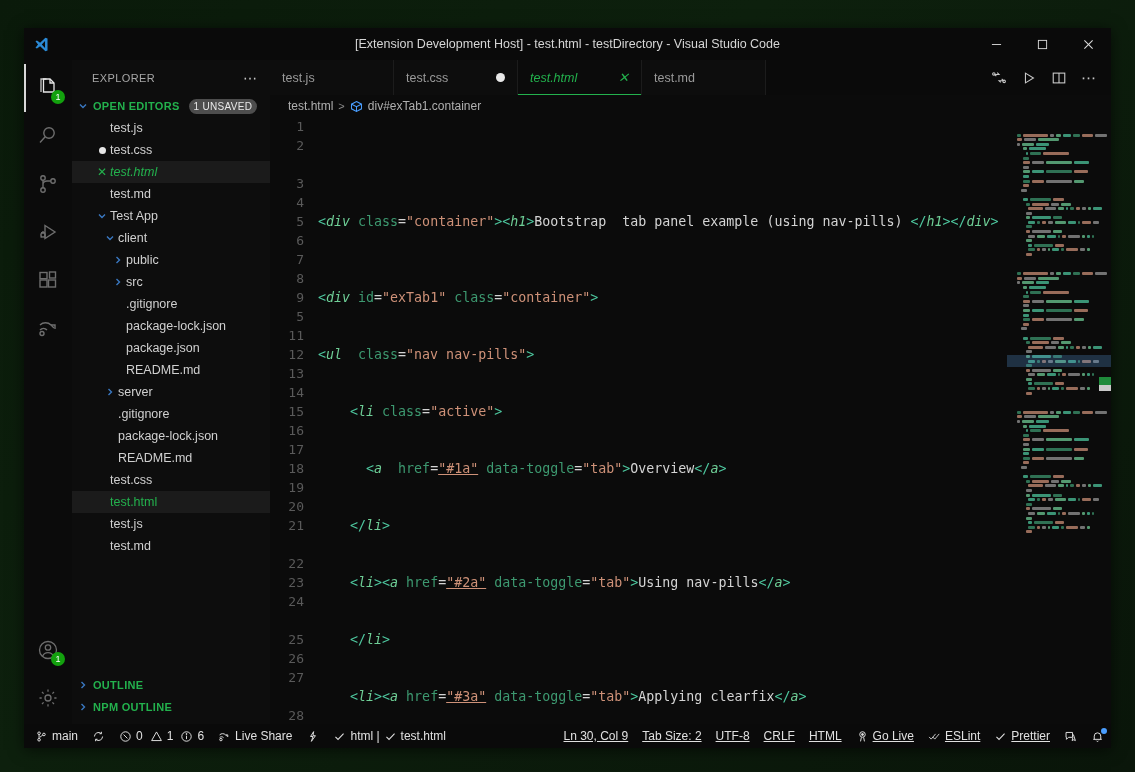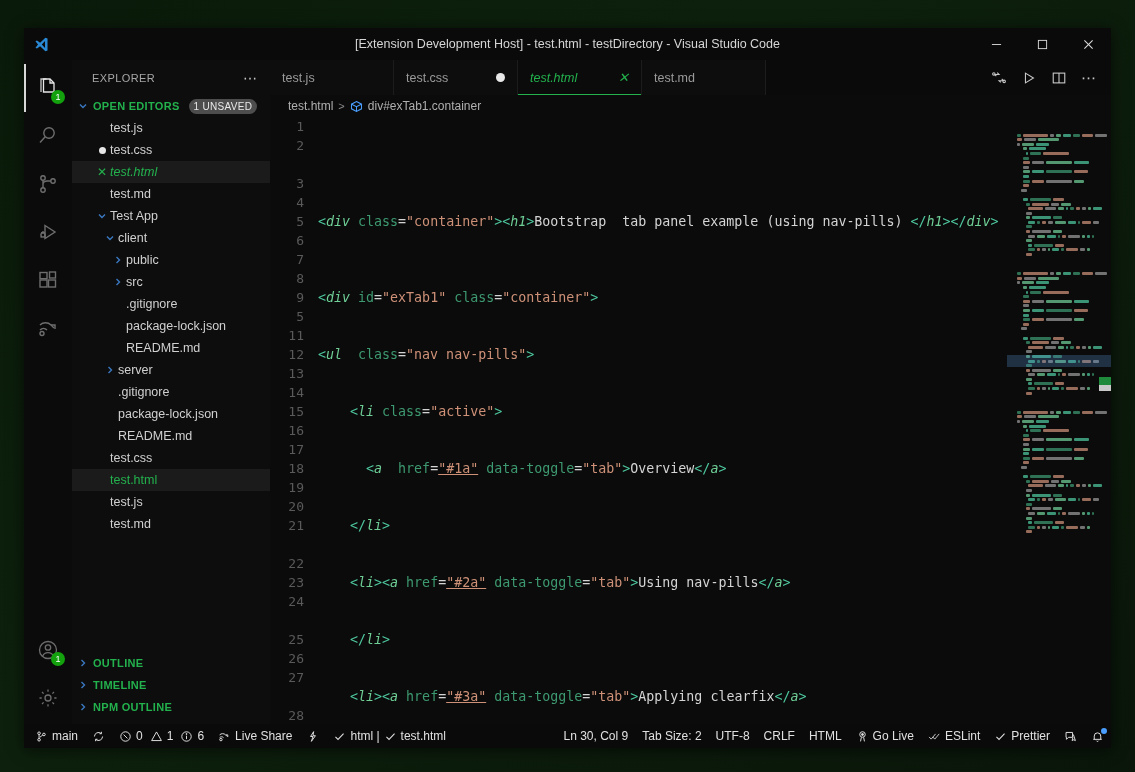--- a/index.html
+++ b/index.html
@@ -189,21 +189,21 @@
   #statusbar {
     height: 24px; flex: 0 0 24px; background: #0a0a0a;
     display: flex; align-items: center; color: #e0e0e0; font-size: 12px;
     padding-left: 4px;
   }
   .sb {
     display: flex; align-items: center; gap: 4px; padding: 0 7px; height: 100%;
     white-space: nowrap;
   }
   .sb svg { width: 13px; height: 13px; }
-  #sb-right { margin-left: auto; display:flex; align-items:center; height:100%; }
+  #sb-right { margin-left: auto; display:flex; align-items:center; height:100%;text-decoration:underline; }
   .sb-dot-blue { width:6px; height:6px; border-radius:50%; background:#4a9eff; position:absolute; }
 
   .ic { display:inline-flex; align-items:center; justify-content:center; }
 </style>
 </head>
 <body>
 
 <div id="window">
 
   <div id="titlebar">
@@ -365,20 +365,23 @@
         </span>
         <span class="lbl">src</span>
       </div>
       <div class="tree-row" style="padding-left:54px">
         <span class="lbl">.gitignore</span>
       </div>
       <div class="tree-row" style="padding-left:54px">
         <span class="lbl">package-lock.json</span>
       </div>
       <div class="tree-row" style="padding-left:54px">
+        <span class="lbl">package.json</span>
+      </div>
+      <div class="tree-row" style="padding-left:54px">
         <span class="lbl">README.md</span>
       </div>
       <div class="tree-row" style="padding-left:30px">
         <span class="row-icon arrow-c">
           <svg viewBox="0 0 10 10" fill="none" stroke="currentColor" stroke-width="1.4">
               <path d="M3.5 2 6.5 5 3.5 8"></path>
             </svg>
         </span>
         <span class="lbl">server</span>
       </div>
@@ -405,28 +408,20 @@
       </div>
 
       <div id="sidebar-bottom">
         <div class="section-head">
           <span class="chev">
             <svg viewBox="0 0 10 10" fill="none" stroke="currentColor" stroke-width="1.4">
                 <path d="M3.5 2 6.5 5 3.5 8"></path>
               </svg>
           </span>
           <span>OUTLINE</span>
-        </div>
-        <div class="section-head">
-          <span class="chev">
-            <svg viewBox="0 0 10 10" fill="none" stroke="currentColor" stroke-width="1.4">
-                <path d="M3.5 2 6.5 5 3.5 8"></path>
-              </svg>
-          </span>
-          <span>TIMELINE</span>
         </div>
         <div class="section-head" style="margin-bottom:6px">
           <span class="chev">
             <svg viewBox="0 0 10 10" fill="none" stroke="currentColor" stroke-width="1.4">
                 <path d="M3.5 2 6.5 5 3.5 8"></path>
               </svg>
           </span>
           <span>NPM OUTLINE</span>
         </div>
       </div>

